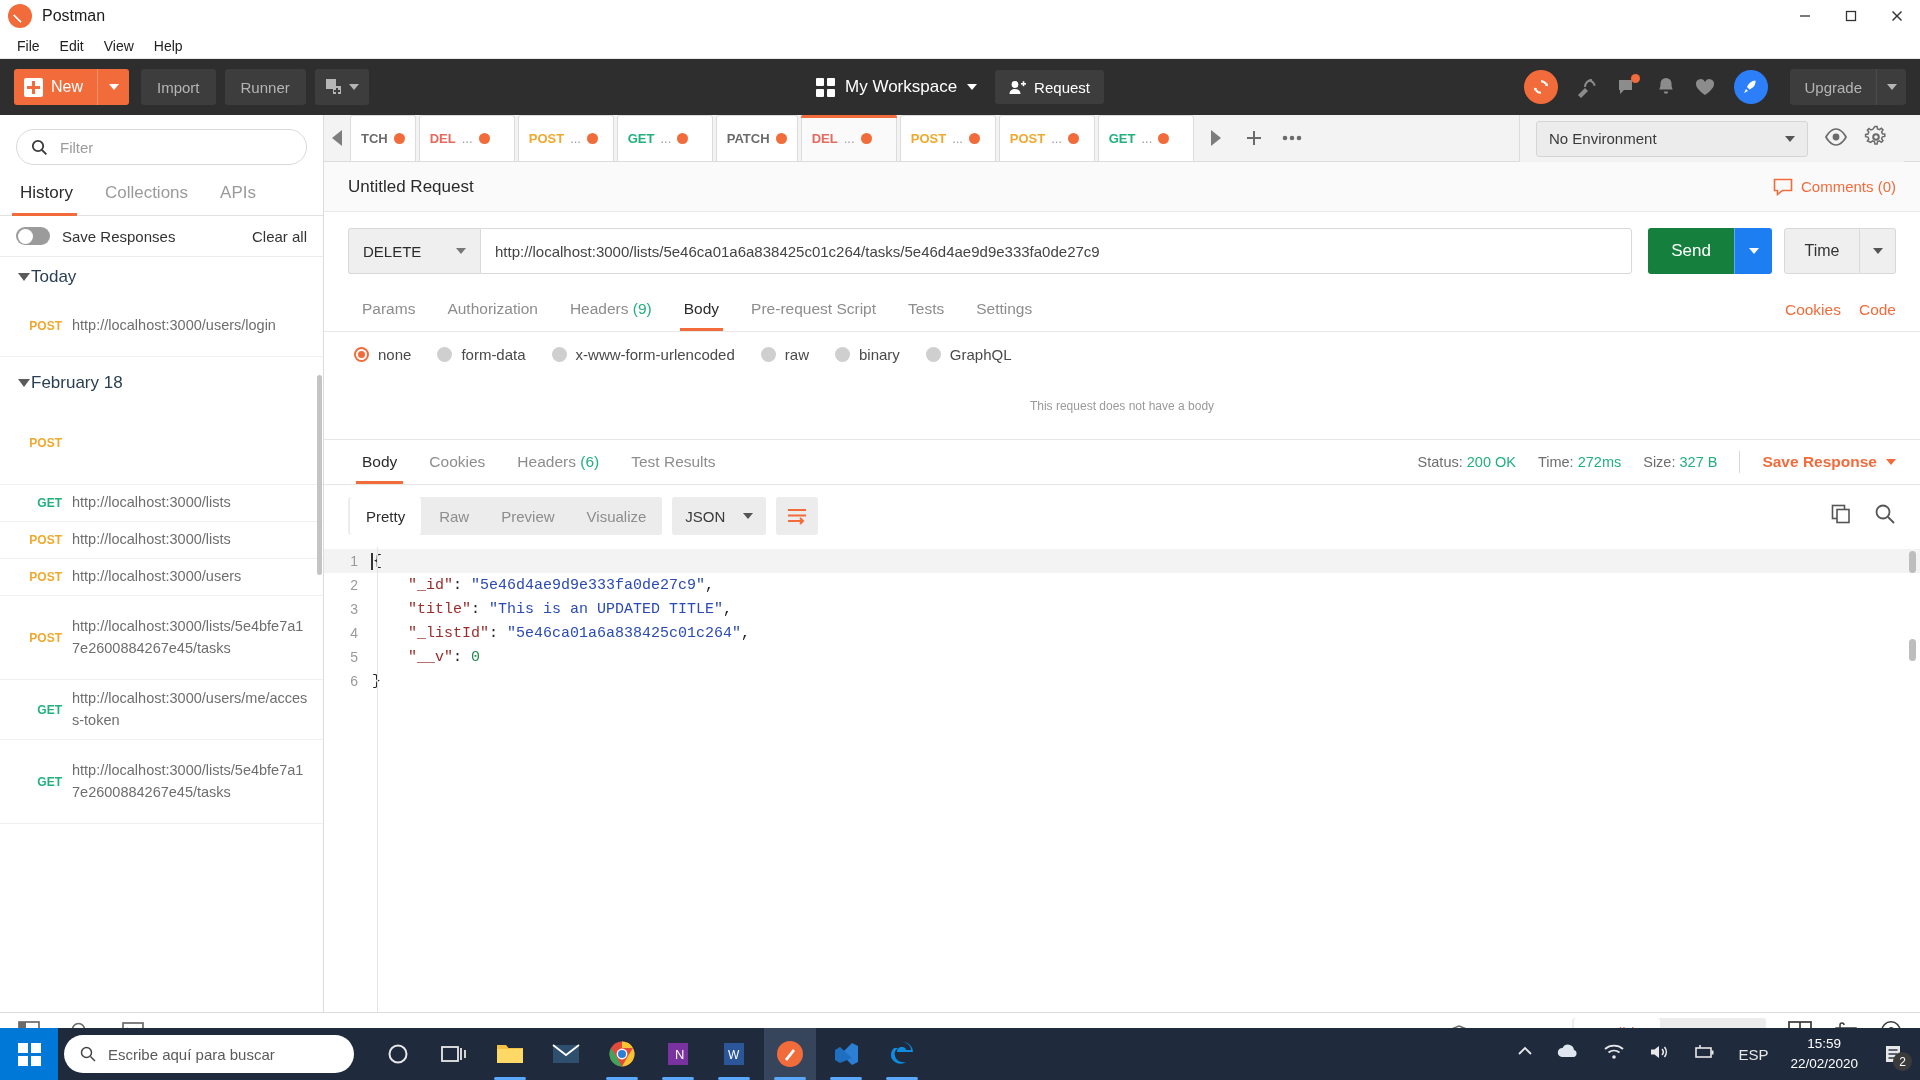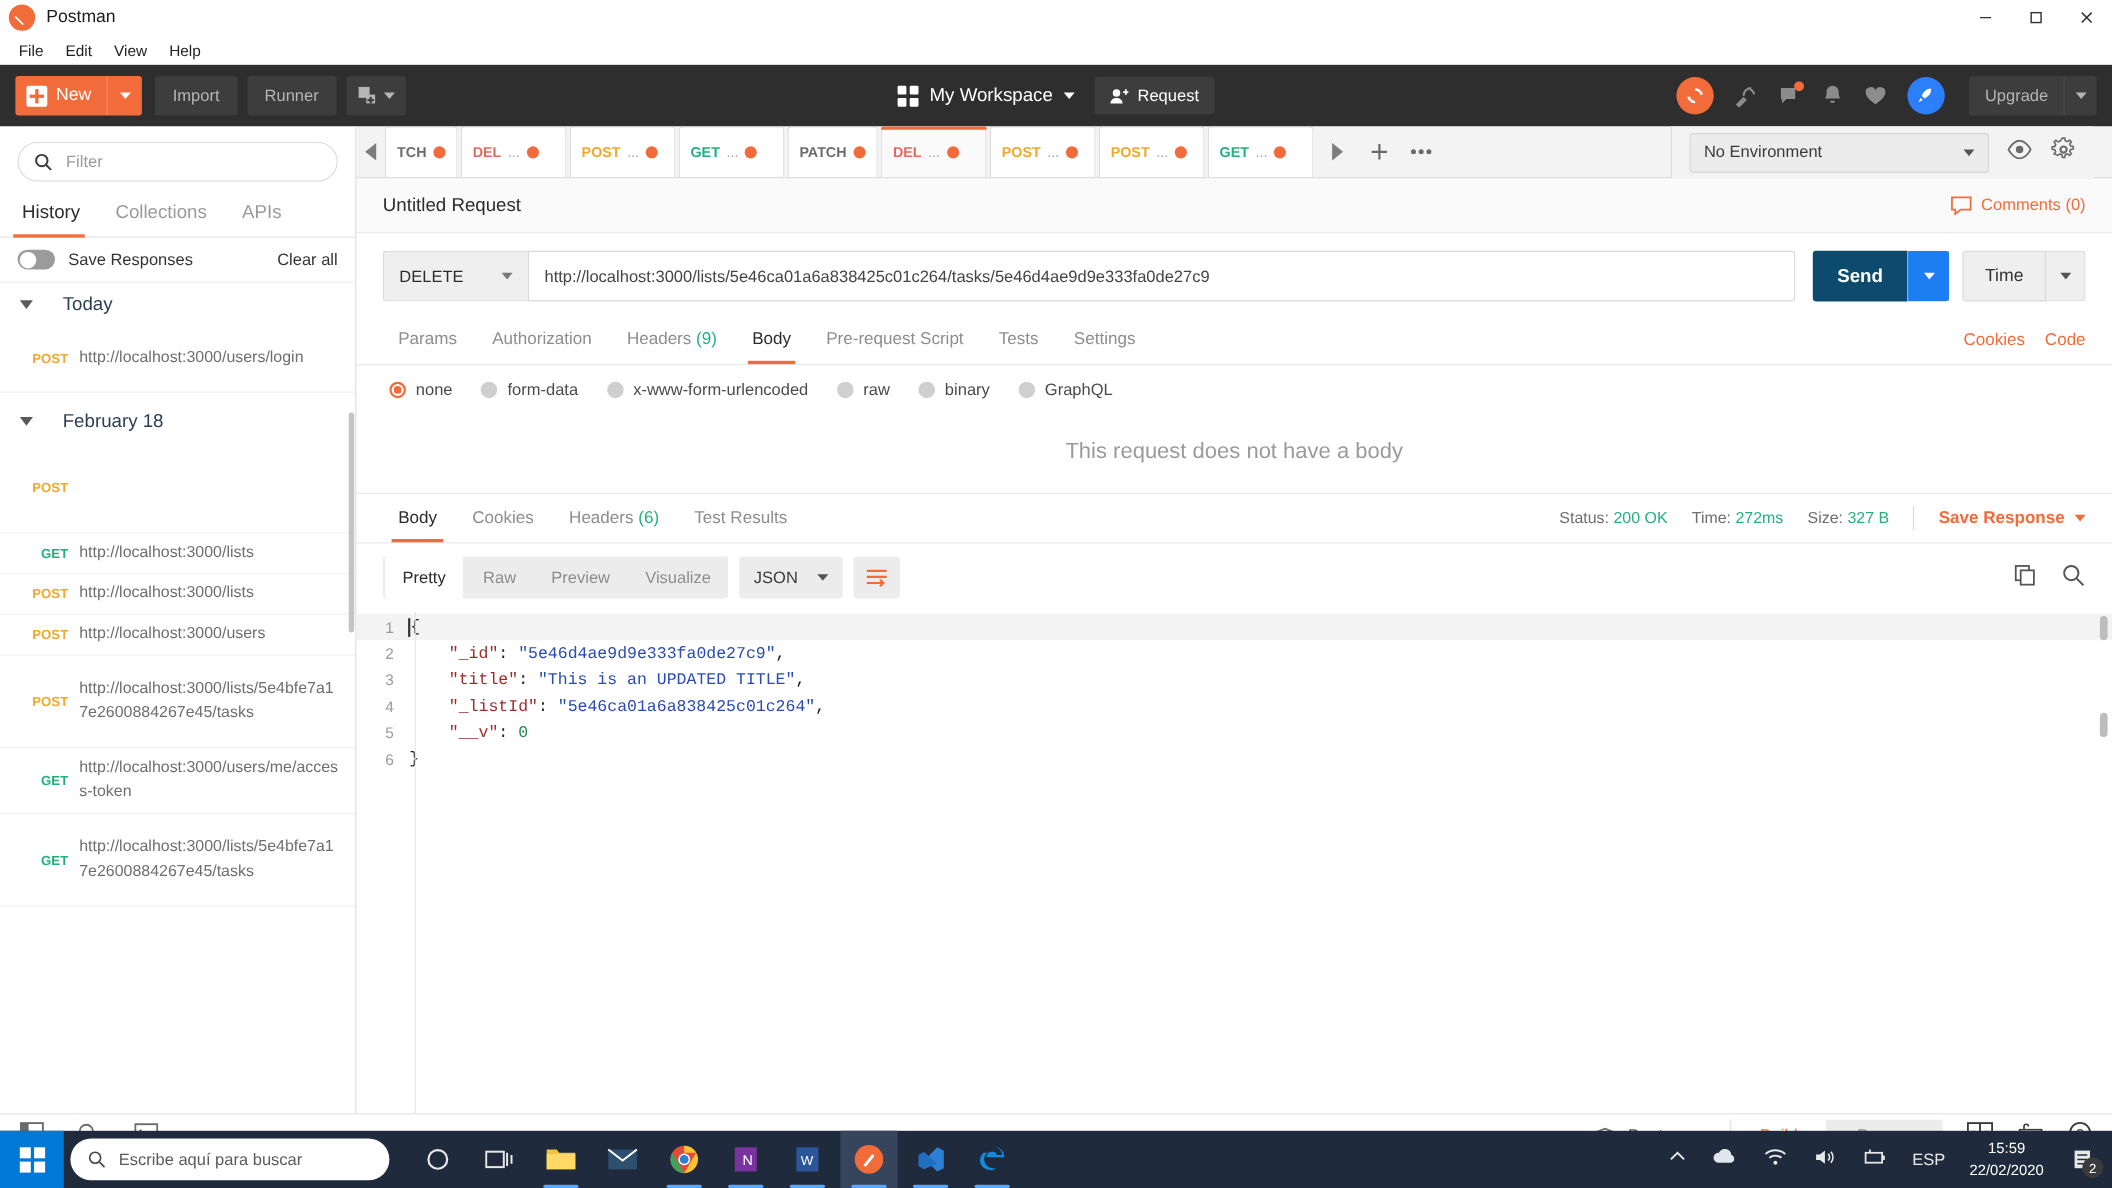--- a/index.html
+++ b/index.html
@@ -144,21 +144,21 @@
   }
   .saverow-left { display:flex; align-items:center; gap: 12px; }
   .toggle {
     width: 34px; height: 18px; border-radius: 9px; background: #9b9b9b; position: relative;
   }
   .toggle i { position:absolute; left:1.5px; top:1.5px; width:15px; height:15px; border-radius:50%; background:#fff; }
   .saverow .lbl { font-size: 15px; color: #333; }
   .clear-all { font-size: 15px; color: #333; }
   .hist-list { flex: 1; overflow: hidden; }
   .hist-group {
-    display:flex; align-items:center; gap: 27px; padding: 10px 16px 8px 18px;
+    display:flex; align-items:center; gap: 1px; padding: 10px 16px 8px 18px;
   }
   .hist-group .tri {
     width:0;height:0;border-left:6px solid transparent;border-right:6px solid transparent;
     border-top:8px solid #5a5a5a;
   }
   .hist-group .gname { font-size: 17px; color: #2a3f54; }
   .hist-item {
     display:flex; padding: 7px 14px 7px 16px; gap: 10px; border-bottom: 1px solid #f0f0f0;
     align-items: center;
   }
@@ -227,21 +227,21 @@
     border-radius: 3px 0 0 3px; display:flex; align-items:center; justify-content: space-between;
     padding: 0 14px; font-size: 15px; color:#2b2b2b;
   }
   .url-input {
     flex:1; height: 46px; border:1px solid #d9d9d9; border-radius: 0 3px 3px 0;
     display:flex; align-items:center; padding: 0 14px; font-size: 15px; color:#444;
     background:#fff; min-width: 0; overflow:hidden; white-space:nowrap;
   }
   .send-grp { display:flex; margin-left: 16px; }
   .send-btn {
-    background:#0c4a6e; color:#fff; font-size:17px; font-weight:bold; height:46px;
+    background:#15803d; color:#fff; font-size:17px; font-weight:normal; height:46px;
     width:86px; display:flex; align-items:center; justify-content:center; border-radius:3px 0 0 3px;
   }
   .send-caret {
     background:#1d7ef2; width:38px; height:46px; display:flex; align-items:center; justify-content:center;
     border-left:1px solid rgba(255,255,255,.3); border-radius: 0 3px 3px 0; color:#fff;
   }
   .save-grp { display:flex; margin-left: 12px; }
   .save-btn {
     background:#efefef; border:1px solid #d9d9d9; height:46px; width:76px;
     display:flex; align-items:center; justify-content:center; font-size:16px; color:#333;
@@ -271,21 +271,21 @@
     display:flex; align-items:center; gap: 26px; padding: 14px 24px 14px 30px;
   }
   .radio-opt { display:flex; align-items:center; gap:9px; font-size:15px; color:#4a4a4a; }
   .radio {
     width:15px; height:15px; border-radius:50%; background:#cfcfcf; flex-shrink:0;
     display:flex; align-items:center; justify-content:center;
   }
   .radio.on { background:#fff; border:2px solid #f26b3a; }
   .radio.on i { width:7px;height:7px;border-radius:50%;background:#f26b3a; }
   .no-body {
-    text-align:center; color:#9a9a9a; font-size:20px; padding: 22px 0 26px 0;
+    text-align:center; color:#9a9a9a; font-size:12px; padding: 22px 0 26px 0;
   }
 
   
   .resp-bar {
     display:flex; align-items:center; padding: 0 24px 0 0; border-top:1px solid #e6e6e6;
     border-bottom:1px solid #e6e6e6; height: 46px; position: relative;
   }
   .resp-tabs { display:flex; align-items:center; padding-left: 24px; gap: 4px; height:100%; }
   .resp-tab { font-size:15.5px; color:#8d8d8d; padding: 12px 14px; position:relative; }
   .resp-tab.active { color:#2b2b2b; }

